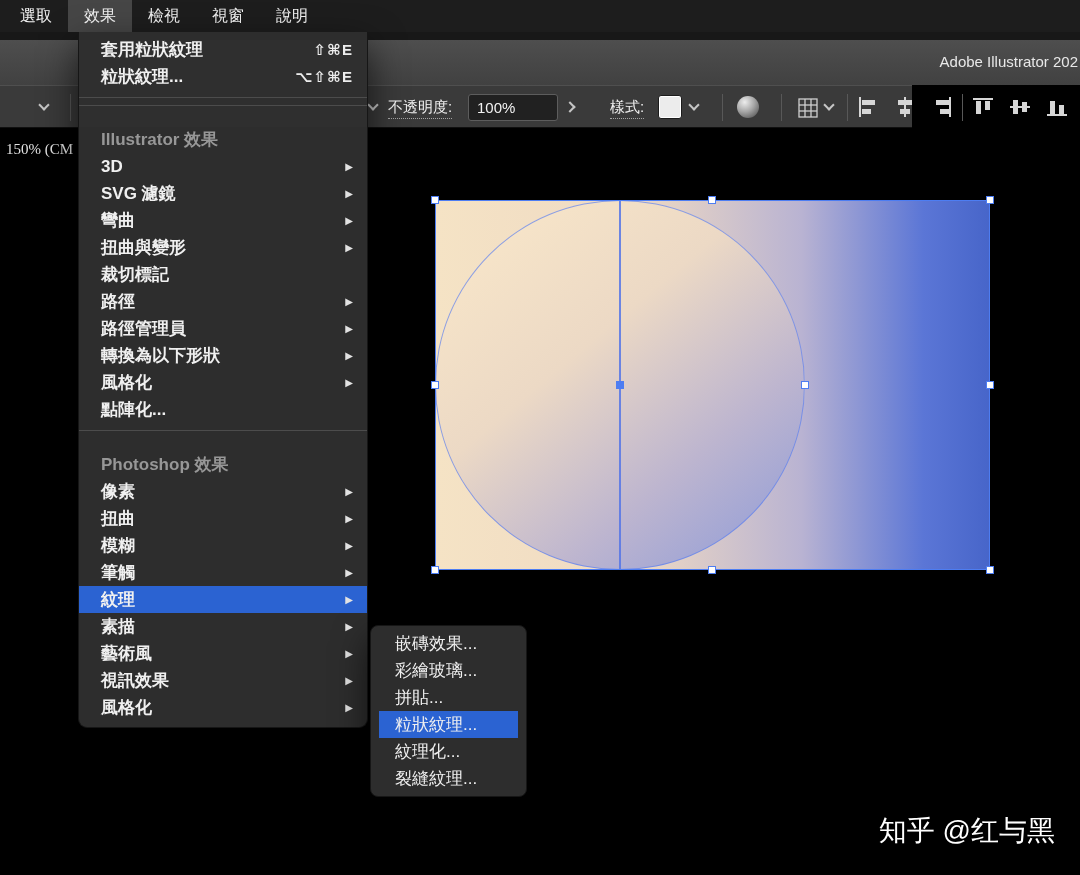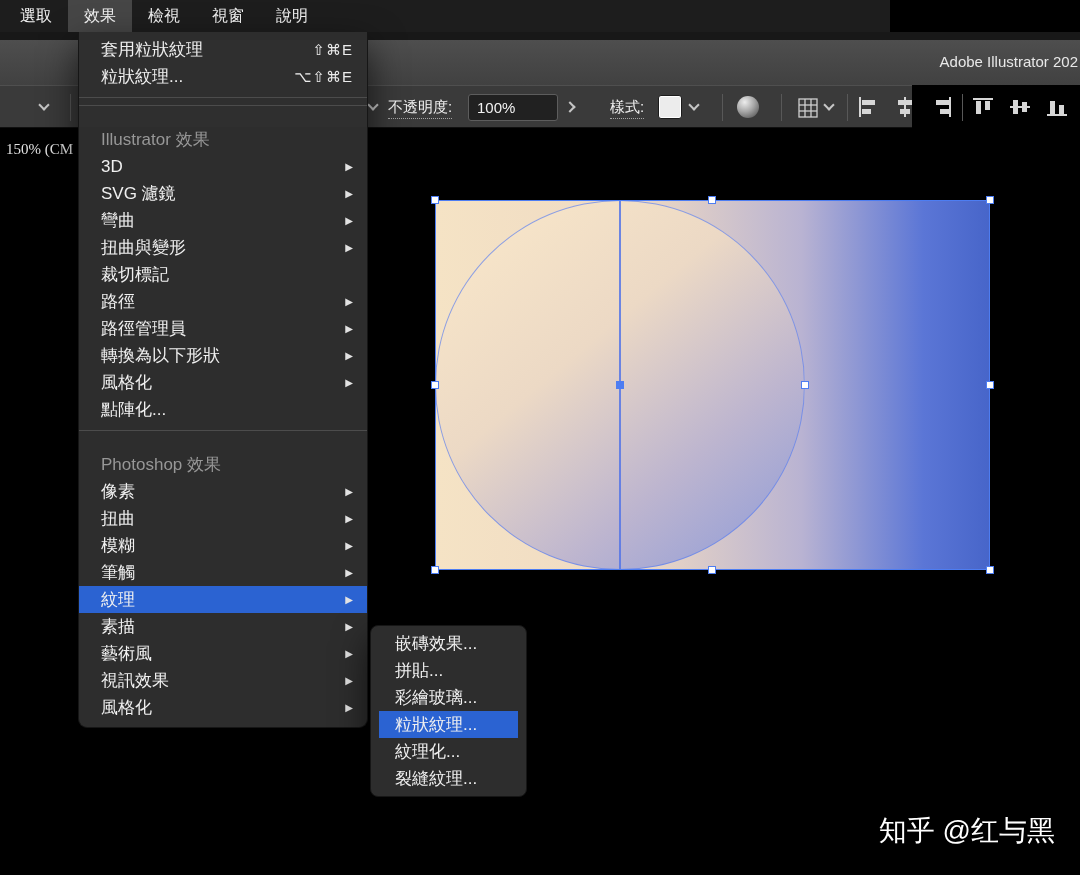--- a/index.html
+++ b/index.html
@@ -4,21 +4,21 @@
 <style>
   * { margin:0; padding:0; box-sizing:border-box; }
   html,body { width:1080px; height:875px; }
   body {
     position:relative; overflow:hidden; background:#000;
     font-family:"Liberation Sans","DejaVu Sans",sans-serif; color:#eee;
   }
 
   
   #menubar {
-    position:absolute; left:0; top:0; width:890px; height:32px;
+    position:absolute; left:0; top:0; width:1080px; height:32px;
     background:#1d1d1d; display:flex; align-items:stretch; padding-left:4px; z-index:50;
   }
   .mb-item { padding:0 16px; line-height:32px; font-size:16px; color:#f2f2f2; white-space:nowrap; }
   .mb-item.active { background:#464646; }
 
   
   #window-gap { position:absolute; left:0; top:32px; width:1080px; height:8px; background:#181818; }
   #titlebar { position:absolute; left:0; top:40px; width:1080px; height:45px;
     background:linear-gradient(#4e4e4e,#414141); }
   #app-title { position:absolute; right:2px; top:13px; font-size:15px; color:#e8e8e8; white-space:nowrap; }
@@ -53,21 +53,21 @@
     background:rgba(85,118,230,.85); }
   #selbox { position:absolute; left:435px; top:200px; width:555px; height:370px;
     border:1px solid #4d7df2; }
   .handle { position:absolute; width:8px; height:8px; background:#fff; border:1px solid #4d7df2; z-index:10; }
   #center-point { position:absolute; left:616px; top:381px; width:8px; height:8px; background:#4d7df2; z-index:10; }
 
   
   #effects-menu { position:absolute; left:78px; top:32px; width:290px;
     background:rgba(46,46,46,.97); border:1px solid #161616; border-top:none;
     border-radius:0 0 9px 9px; padding:4px 0 6px; z-index:55;
-    box-shadow:0 14px 36px rgba(0,0,0,.65); }
+    box-shadow:0 14px 36px rgba(0,0,0,.65);font-weight:bold; }
   .menu-item { height:27px; display:flex; align-items:center; justify-content:space-between;
     padding:0 14px 0 22px; font-size:17px; color:#f0f0f0; white-space:nowrap; }
   .menu-item .right { font-size:15px; color:#ececec; letter-spacing:1px; }
   .menu-item .right.arr { font-size:10px; letter-spacing:0; color:#e2e2e2; }
   .menu-item.hl { background:#2b63d2; }
   .menu-header { height:27px; line-height:27px; padding-left:22px; font-size:17px; color:#979797; white-space:nowrap;margin-top:20px; }
   .menu-sep { height:1px; background:#4c4c4c; margin:7px 0; }
 
   
   #texture-submenu { position:absolute; left:370px; top:625px; width:157px;
@@ -255,20 +255,20 @@
       <span class="right arr">▶</span>
     </div>
     <div class="menu-item">
       <span class="lab">風格化</span>
       <span class="right arr">▶</span>
     </div>
   </div>
 
 <div id="texture-submenu">
     <div class="sub-item">嵌磚效果...</div>
+    <div class="sub-item">彩繪玻璃...</div>
     <div class="sub-item">拼貼...</div>
-    <div class="sub-item">彩繪玻璃...</div>
     <div class="sub-item hl">粒狀紋理...</div>
     <div class="sub-item">紋理化...</div>
     <div class="sub-item">裂縫紋理...</div>
   </div>
 
 <div id="watermark">知乎 @红与黑</div>
 
 </body></html>

